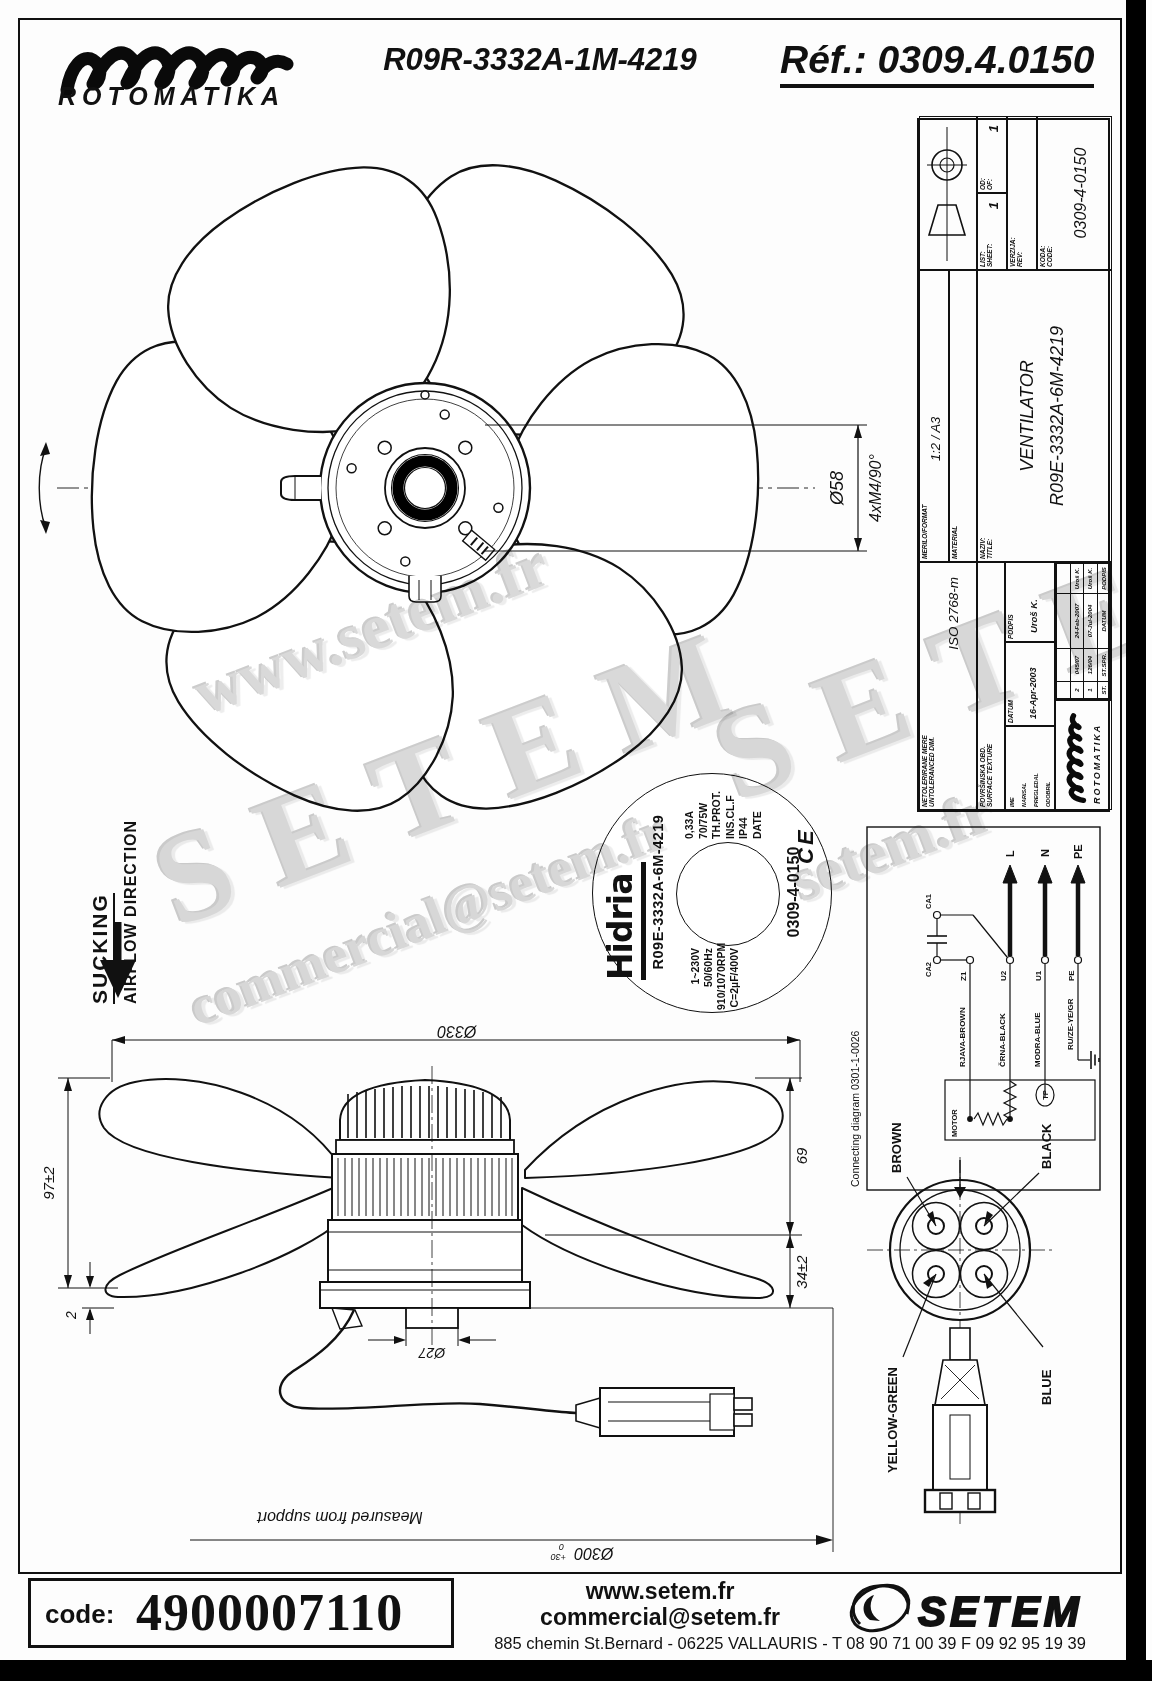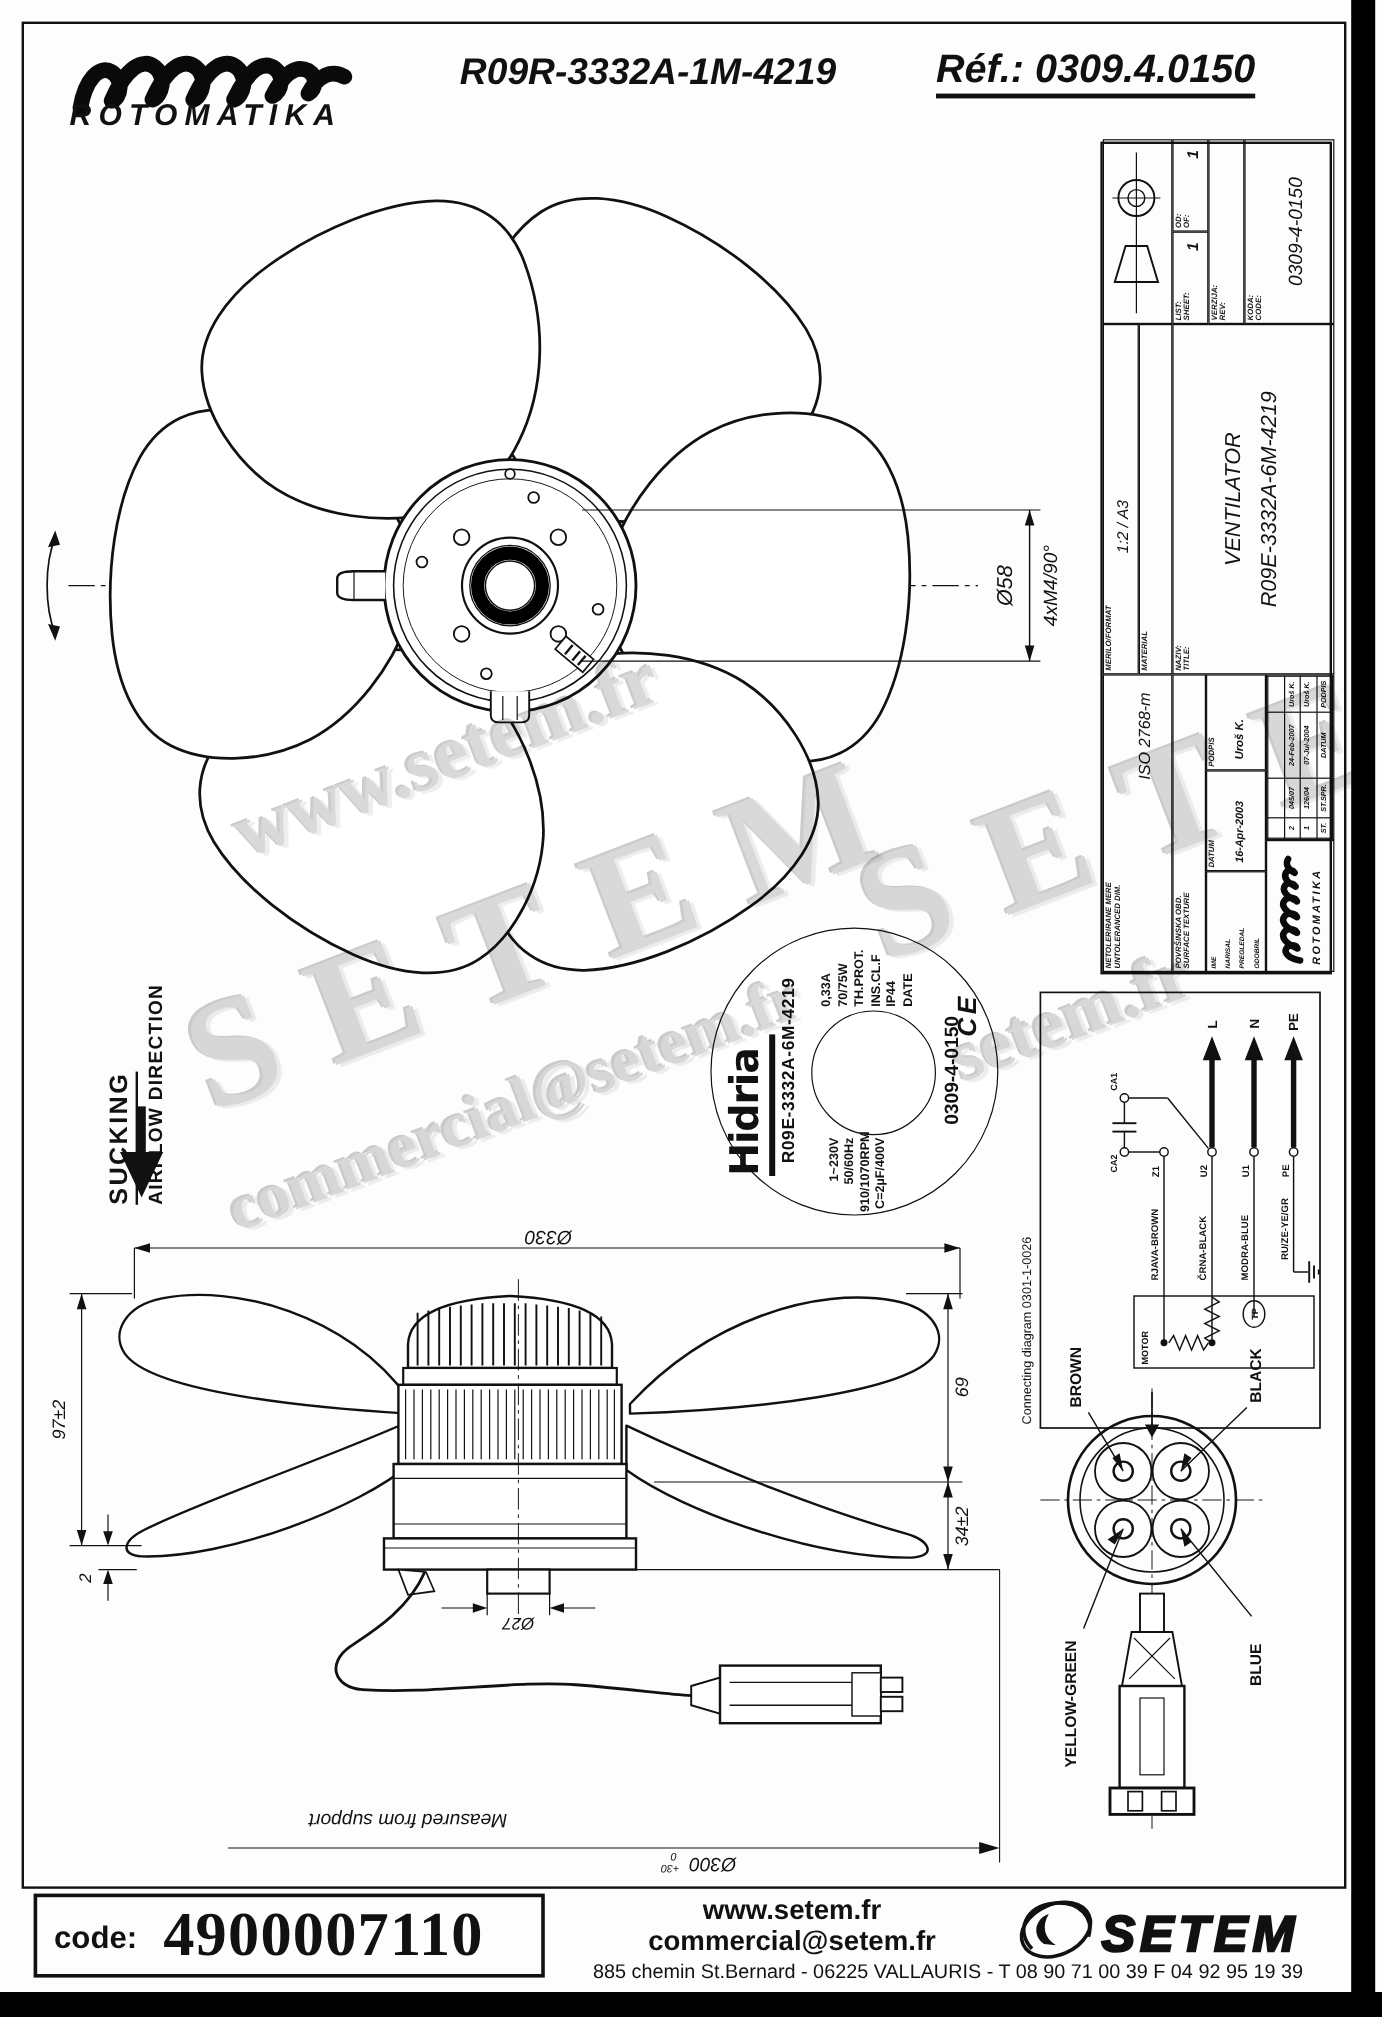--- a/index.html
+++ b/index.html
@@ -37,21 +37,21 @@
   <div class="abs" style="left:0;top:1660px;width:1152px;height:21px;background:#000;"></div>
 
   <svg class="abs" style="left:55px;top:28px;" width="260" height="72" viewBox="0 0 260 72">
     <path d="M12,62 C16,38 28,26 38,32 C48,38 46,54 38,56 M38,56 C50,28 64,20 74,28 C84,36 80,52 72,55
              M72,55 C84,28 98,20 108,28 C118,36 114,52 106,55 M106,55 C118,28 132,20 142,28 C152,36 148,52 140,55
              M140,55 C152,30 164,22 174,29 C182,35 180,48 172,52 M172,52 C182,32 192,26 202,31 C210,36 208,46 202,50
              M202,50 C210,34 222,30 232,36" fill="none" stroke="#0a0a0a" stroke-width="13" stroke-linecap="round"></path>
   </svg>
   <div class="abs" style="left:58px;top:82px;font-size:25px;font-weight:bold;font-style:italic;letter-spacing:6px;">ROTOMATIKA</div>
   <div class="abs" style="left:330px;top:42px;width:420px;text-align:center;font-size:31px;font-weight:bold;font-style:italic;">R09R-3332A-1M-4219</div>
-  <div class="abs" style="left:780px;top:38px;font-size:33px;font-weight:bold;font-style:italic;border-bottom:4px solid #111;padding-bottom:2px;">Réf.: 0309.4.0150</div>
+  <div class="abs" style="left:780px;top:38px;font-size:39px;font-weight:bold;font-style:italic;border-bottom:4px solid #111;padding-bottom:2px;">Réf.: 0309.4.0150</div>
 
   <svg class="abs" style="left:15px;top:130px;z-index:2;" width="880" height="700" viewBox="0 0 880 700">
     <g stroke="#111" fill="none">
       <line x1="42" y1="358" x2="800" y2="358" stroke-width="0.9" stroke-dasharray="22 5 4 5"></line>
       <line x1="410" y1="236" x2="410" y2="480" stroke-width="0.9" stroke-dasharray="22 5 4 5"></line>
     </g>
     <g stroke="#111" stroke-width="2.3" fill="#fff" stroke-linejoin="round">
       <path transform="rotate(32 410 358)" d="M378,274 C340,262 298,234 276,196 C256,160 252,112 267,80 C280,52 314,34 358,28 C410,21 468,27 506,46 C537,62 552,90 547,126 C540,178 513,227 472,256 C457,267 446,271 438,274 Z"></path>
       <path transform="rotate(92 410 358)" d="M378,274 C340,262 298,234 276,196 C256,160 252,112 267,80 C280,52 314,34 358,28 C410,21 468,27 506,46 C537,62 552,90 547,126 C540,178 513,227 472,256 C457,267 446,271 438,274 Z"></path>
       <path transform="rotate(152 410 358)" d="M378,274 C340,262 298,234 276,196 C256,160 252,112 267,80 C280,52 314,34 358,28 C410,21 468,27 506,46 C537,62 552,90 547,126 C540,178 513,227 472,256 C457,267 446,271 438,274 Z"></path>
@@ -492,21 +492,21 @@
   <div class="wm" style="left:700px;top:575px;font-size:128px;letter-spacing:38px;">SETEM</div>
   <div class="wm" style="left:175px;top:888px;font-size:54px;">commercial@setem.fr</div>
   <div class="wm" style="left:788px;top:812px;font-size:60px;">setem.fr</div>
 
   <div class="abs" style="left:28px;top:1578px;width:426px;height:70px;border:3px solid #111;box-sizing:border-box;">
     <span style="position:absolute;left:14px;top:18px;font-size:26px;font-weight:bold;">code:</span>
     <span style="position:absolute;left:105px;top:2px;font-size:52px;font-weight:bold;letter-spacing:1px;font-family:Liberation Serif, serif;">4900007110</span>
   </div>
   <div class="abs" style="left:470px;top:1578px;width:380px;text-align:center;font-size:23px;font-weight:bold;">www.setem.fr</div>
   <div class="abs" style="left:470px;top:1604px;width:380px;text-align:center;font-size:23px;font-weight:bold;">commercial@setem.fr</div>
-  <div class="abs" style="left:460px;top:1634px;width:660px;text-align:center;font-size:16.5px;">885 chemin St.Bernard  -  06225 VALLAURIS  -  T 08 90 71 00 39  F 04 92 95 19 39</div>
+  <div class="abs" style="left:460px;top:1634px;width:660px;text-align:center;font-size:16.5px;">885 chemin St.Bernard  -  06225 VALLAURIS  -  T 08 90 71 00 39  F 09 92 95 19 39</div>
   <svg class="abs" style="left:838px;top:1578px;" width="290" height="64" viewBox="0 0 290 64">
     <ellipse cx="42" cy="30" rx="30" ry="21" transform="rotate(-24 42 30)" fill="none" stroke="#111" stroke-width="3"></ellipse>
     <path d="M22,46 C8,32 16,10 40,8 C62,6 74,20 69,36" fill="none" stroke="#111" stroke-width="3"></path>
     <path d="M32,42 C22,35 24,21 36,17 C30,27 32,37 42,43 Z" fill="#111"></path>
     <text x="80" y="48" font-size="42" font-weight="bold" font-style="italic" font-family="Liberation Serif,serif" letter-spacing="4" fill="#ffffff" stroke="#111" stroke-width="2">SETEM</text>
   </svg>
 
 </div>
 
 </body></html>

